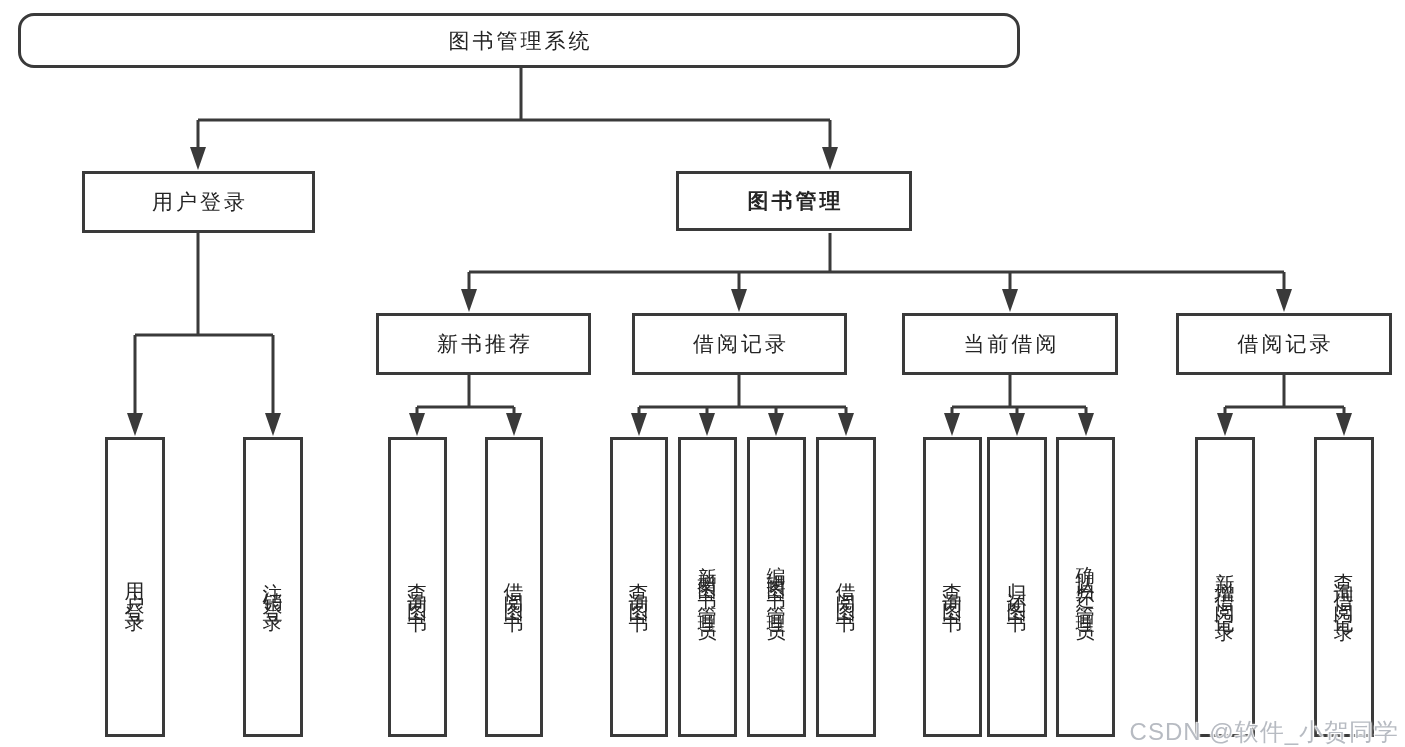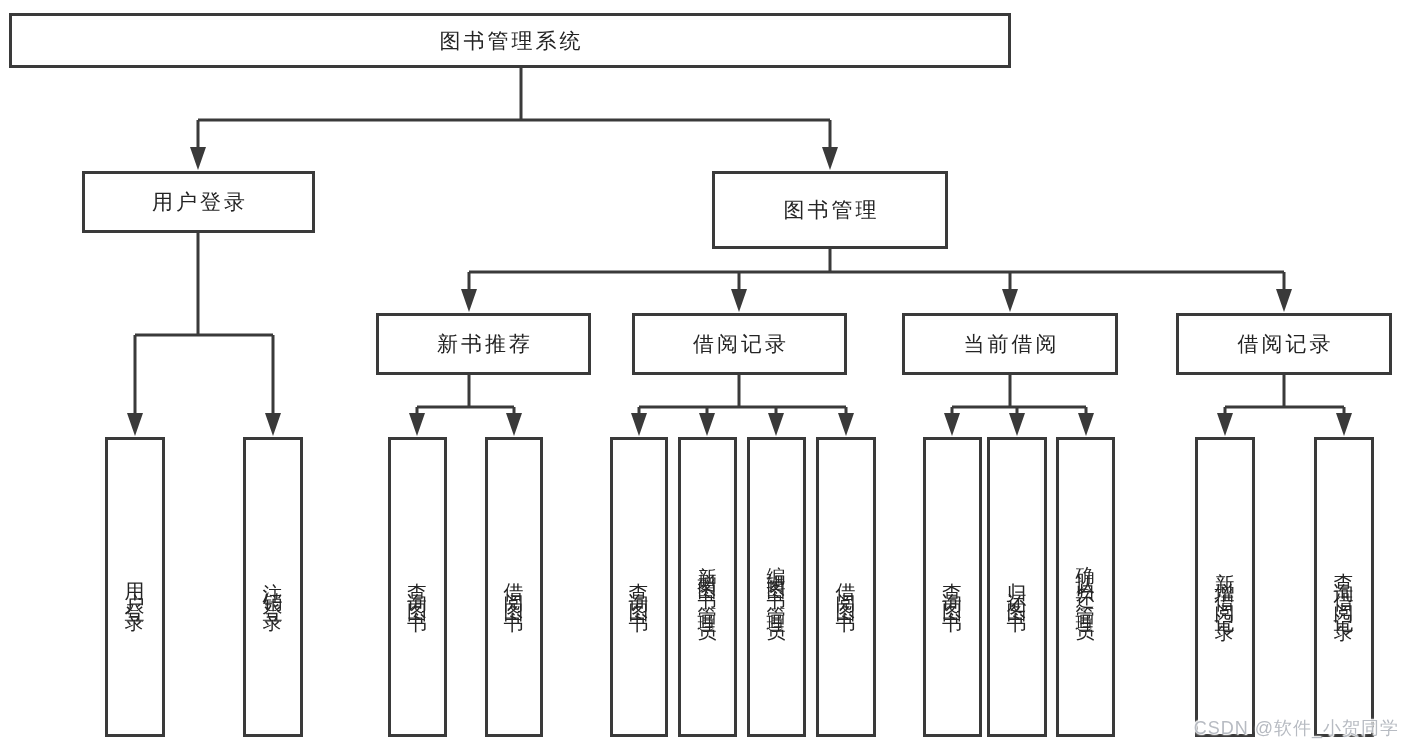--- a/index.html
+++ b/index.html
@@ -45,21 +45,21 @@
     text-orientation: mixed;
     font-size: 20px;
     letter-spacing: 10px;
     color: #242424;
     line-height: 1;
   }
   #watermark {
     position: absolute;
     top: 716px;
     right: 6px;
-    font-size: 18px;
+    font-size: 24px;
     letter-spacing: 1px;
     color: #b7bbc2;
     text-shadow: 0 0 2px #ffffff, 0 0 3px #ffffff, 1px 1px 1px #ffffff, -1px -1px 1px #ffffff;
     z-index: 10;
     white-space: nowrap;
   }
 </style>
 </head>
 <body>
 
@@ -94,28 +94,28 @@
       <polygon points="768,413 784,413 776,436"></polygon>
       <polygon points="838,413 854,413 846,436"></polygon>
       <polygon points="944,413 960,413 952,436"></polygon>
       <polygon points="1009,413 1025,413 1017,436"></polygon>
       <polygon points="1078,413 1094,413 1086,436"></polygon>
       <polygon points="1217,413 1233,413 1225,436"></polygon>
       <polygon points="1336,413 1352,413 1344,436"></polygon>
     </g>
   </svg>
 
-  <div class="node" style="left:9px; top:13px; width:1002px; height:55px;">
+  <div class="node" style="left:18px; top:13px; width:1002px; height:55px;border-radius:16px;">
     <span class="hlabel">图书管理系统</span>
   </div>
 
   <div class="node" style="left:82px; top:171px; width:233px; height:62px;">
     <span class="hlabel">用户登录</span>
   </div>
-  <div class="node" style="left:712px; top:171px; width:236px; height:78px;">
+  <div class="node" style="left:676px; top:171px; width:236px; height:60px;font-weight:bold;">
     <span class="hlabel">图书管理</span>
   </div>
 
   <div class="node" style="left:376px; top:313px; width:215px; height:62px;">
     <span class="hlabel">新书推荐</span>
   </div>
   <div class="node" style="left:632px; top:313px; width:215px; height:62px;">
     <span class="hlabel">借阅记录</span>
   </div>
   <div class="node" style="left:902px; top:313px; width:216px; height:62px;">

